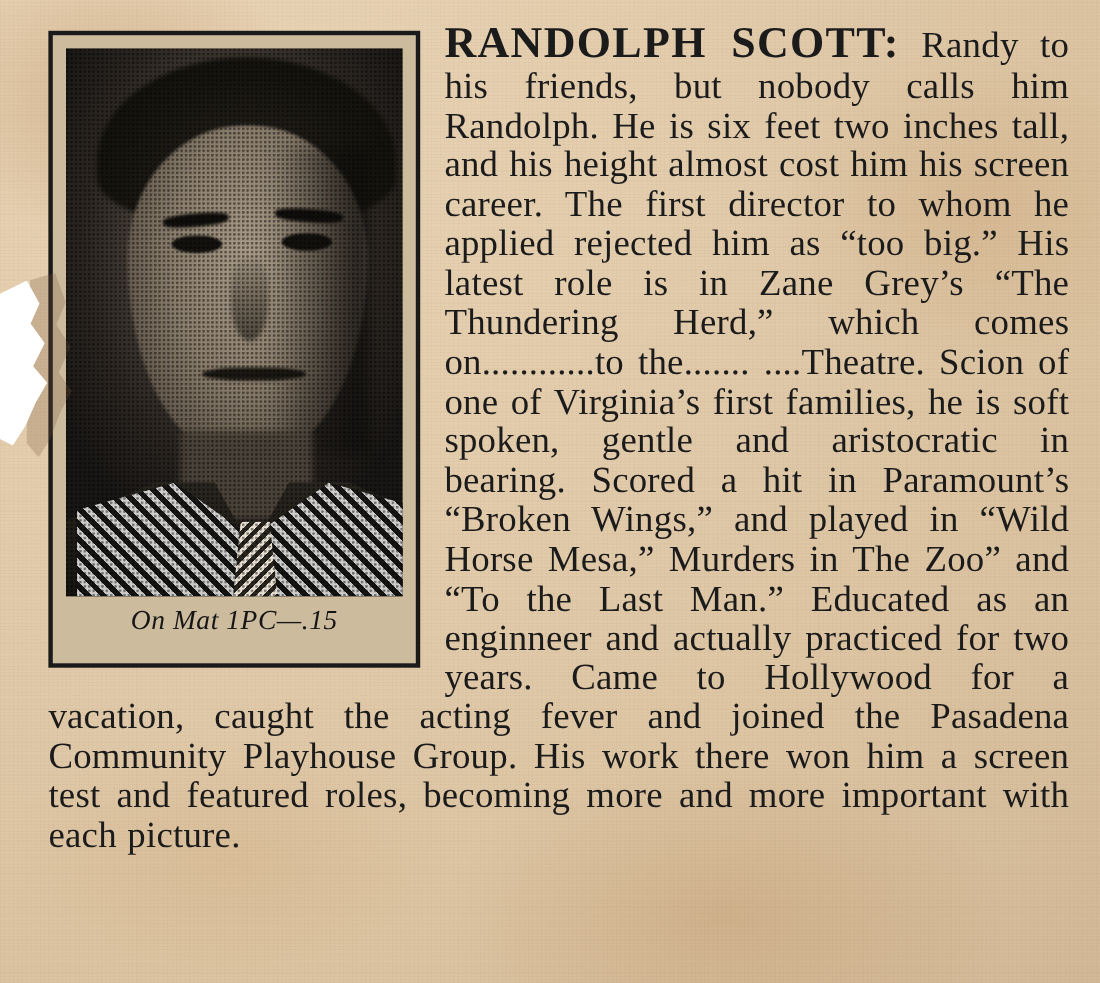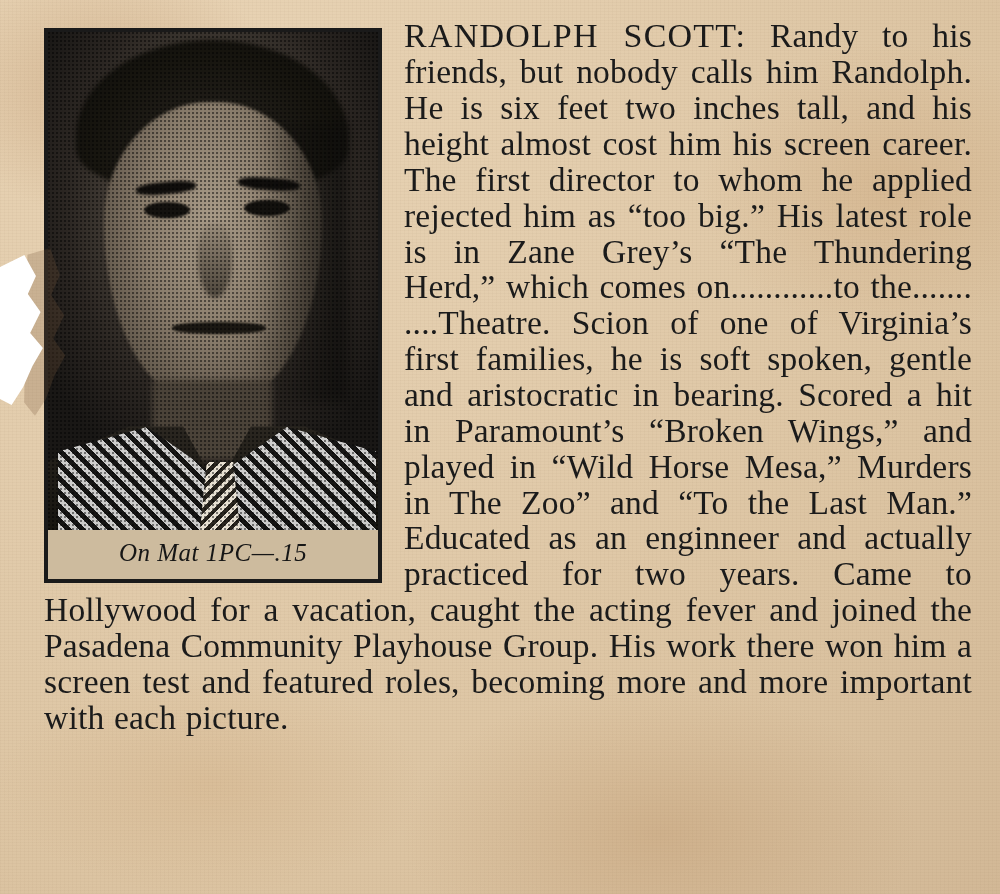--- a/index.html
+++ b/index.html
@@ -67,33 +67,33 @@
 
   
   .flow {
     text-align: justify;
     text-justify: inter-word;
     font-size: 33.5px;
     letter-spacing: 0.2px;
     word-spacing: 1px;
   }
   .headline {
-    font-weight: normal;
+    font-weight: bold;
     letter-spacing: 1.2px;
-    font-size: 34px;
+    font-size: 40px;
   }
 
   
   .photo-block {
     float: left;
     width: 338px;
     margin: 10px 22px 2px 0;
     border: 4px solid #1a1a1a;
     background: #cdbb9e;
-    padding: 0;
+    padding: 12px;
     box-sizing: border-box;
     shape-outside: margin-box;
   }
   .photo {
     position: relative;
     width: 100%;
     height: 498px;
     overflow: hidden;
     background:
       radial-gradient(ellipse 62% 58% at 50% 34%, #6e6459 0%, #4a433b 42%, #2b2622 72%, #191715 100%);

